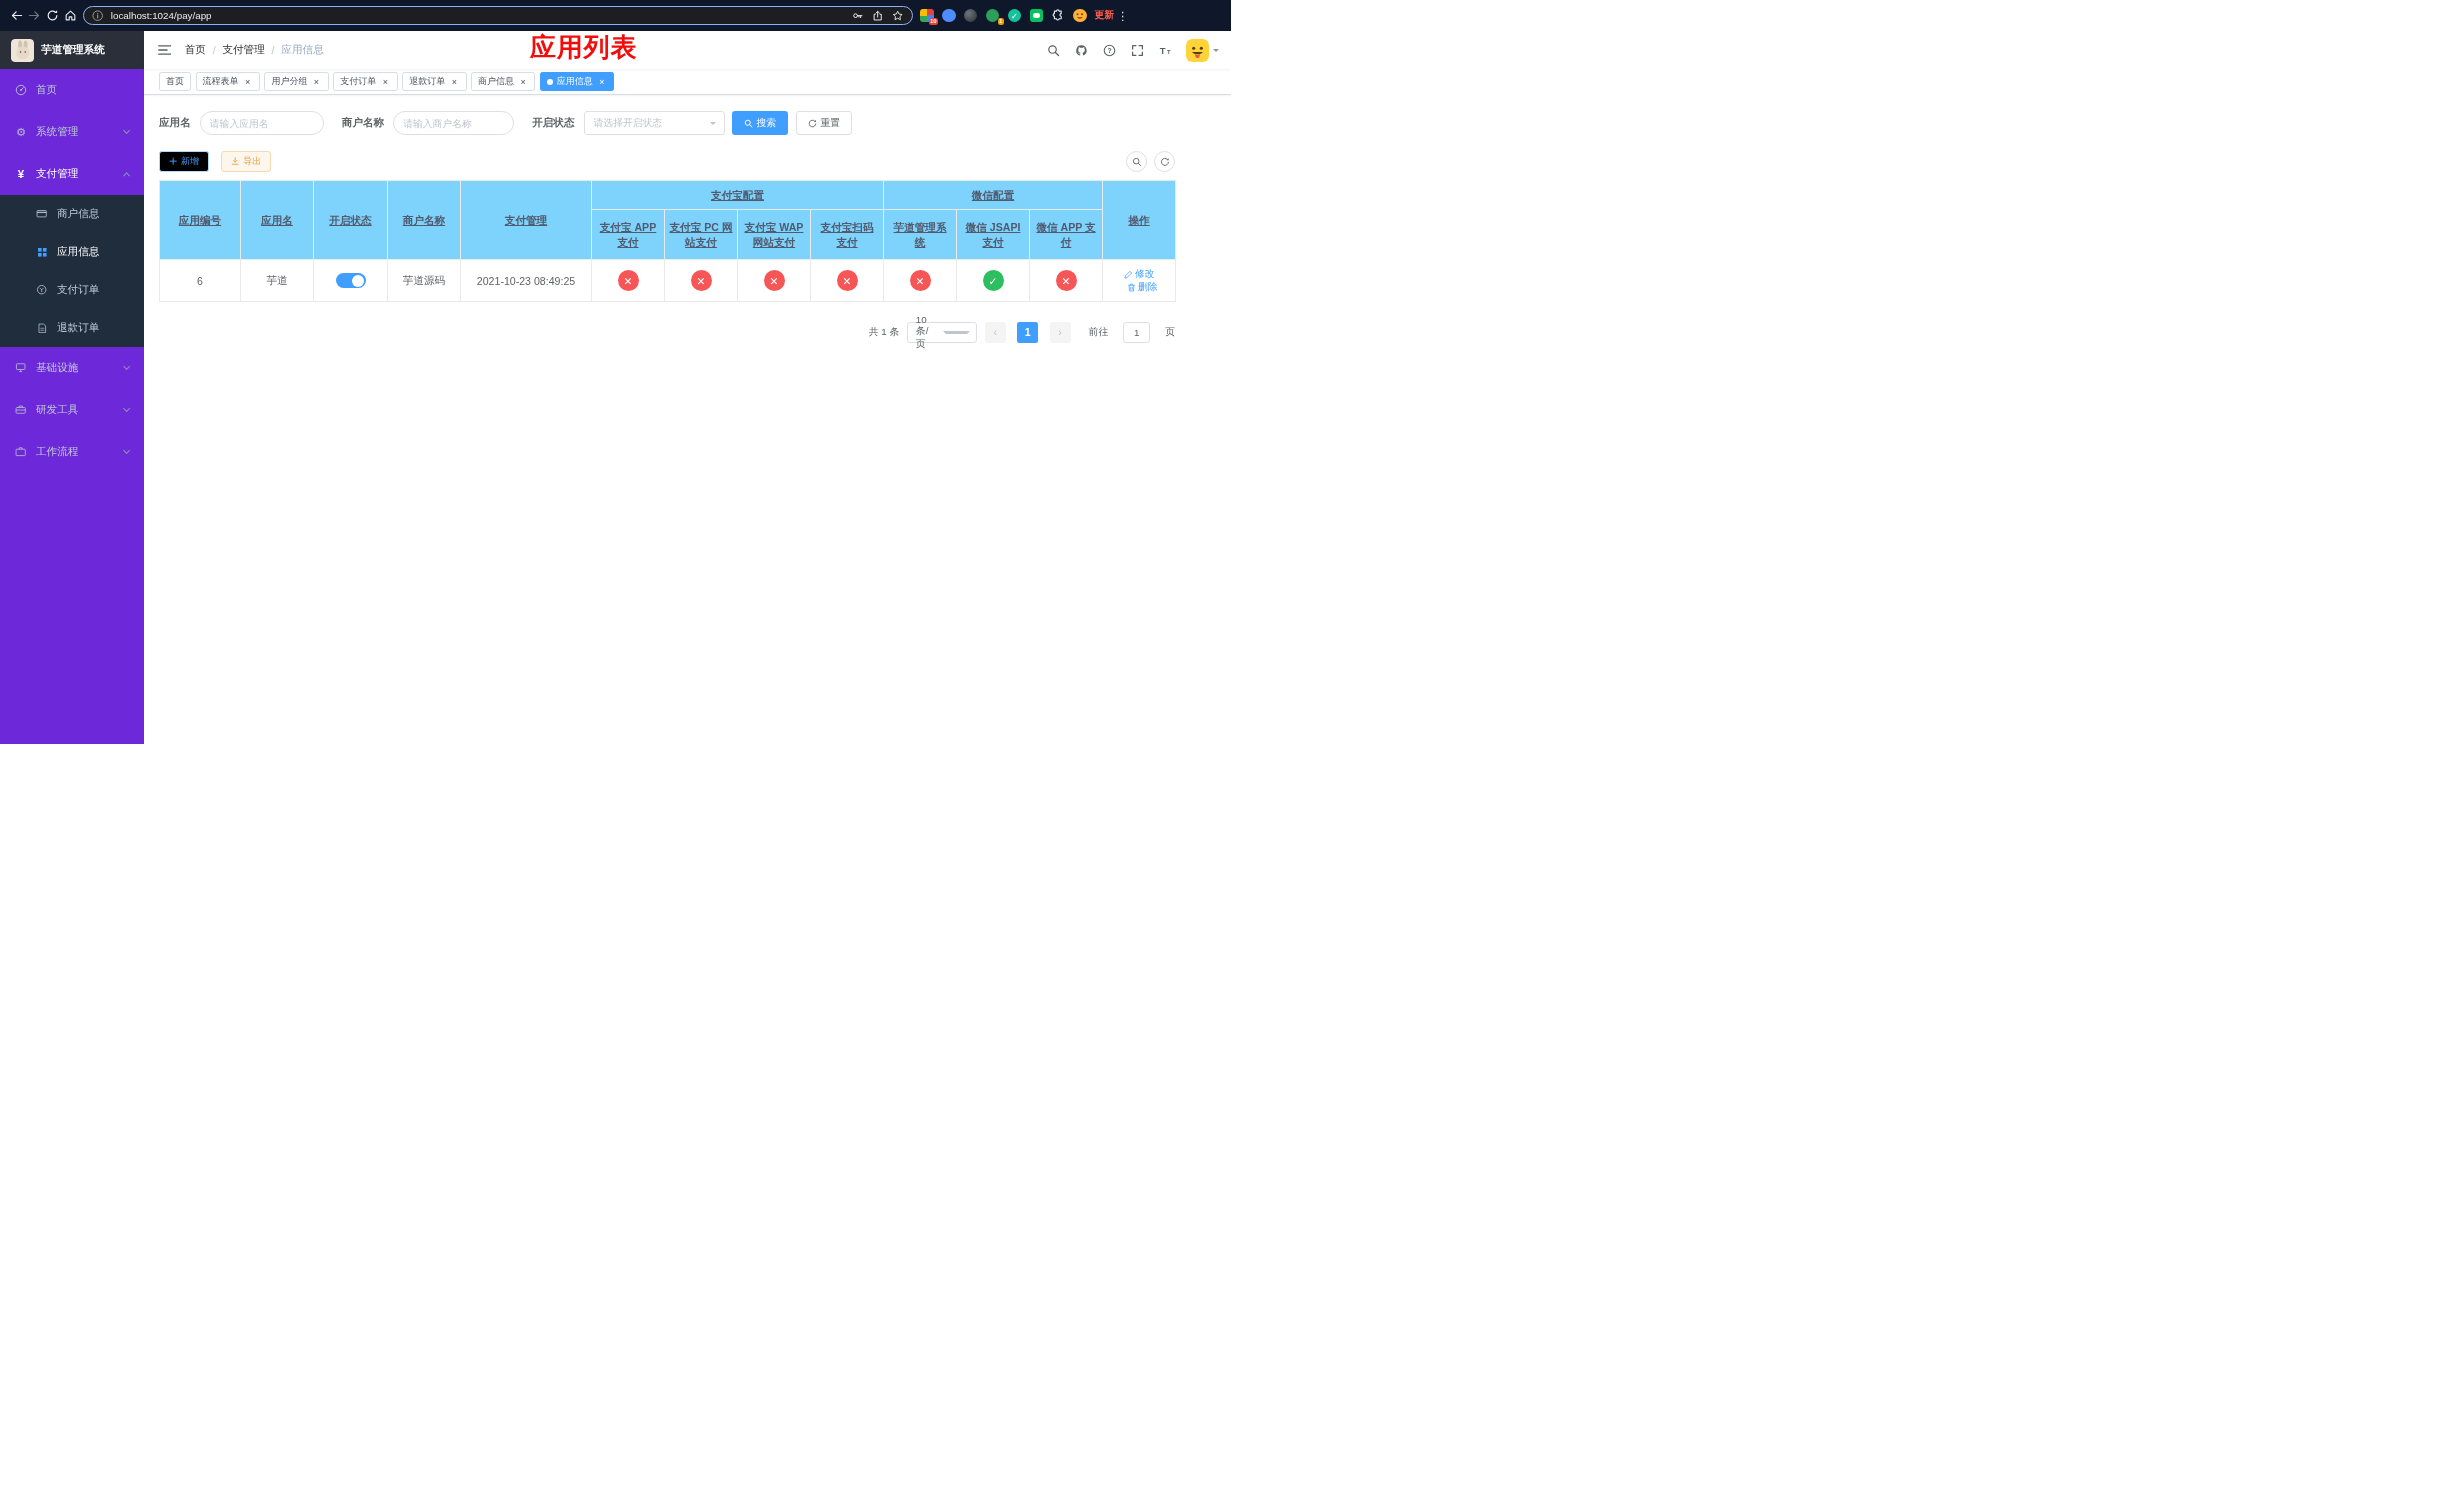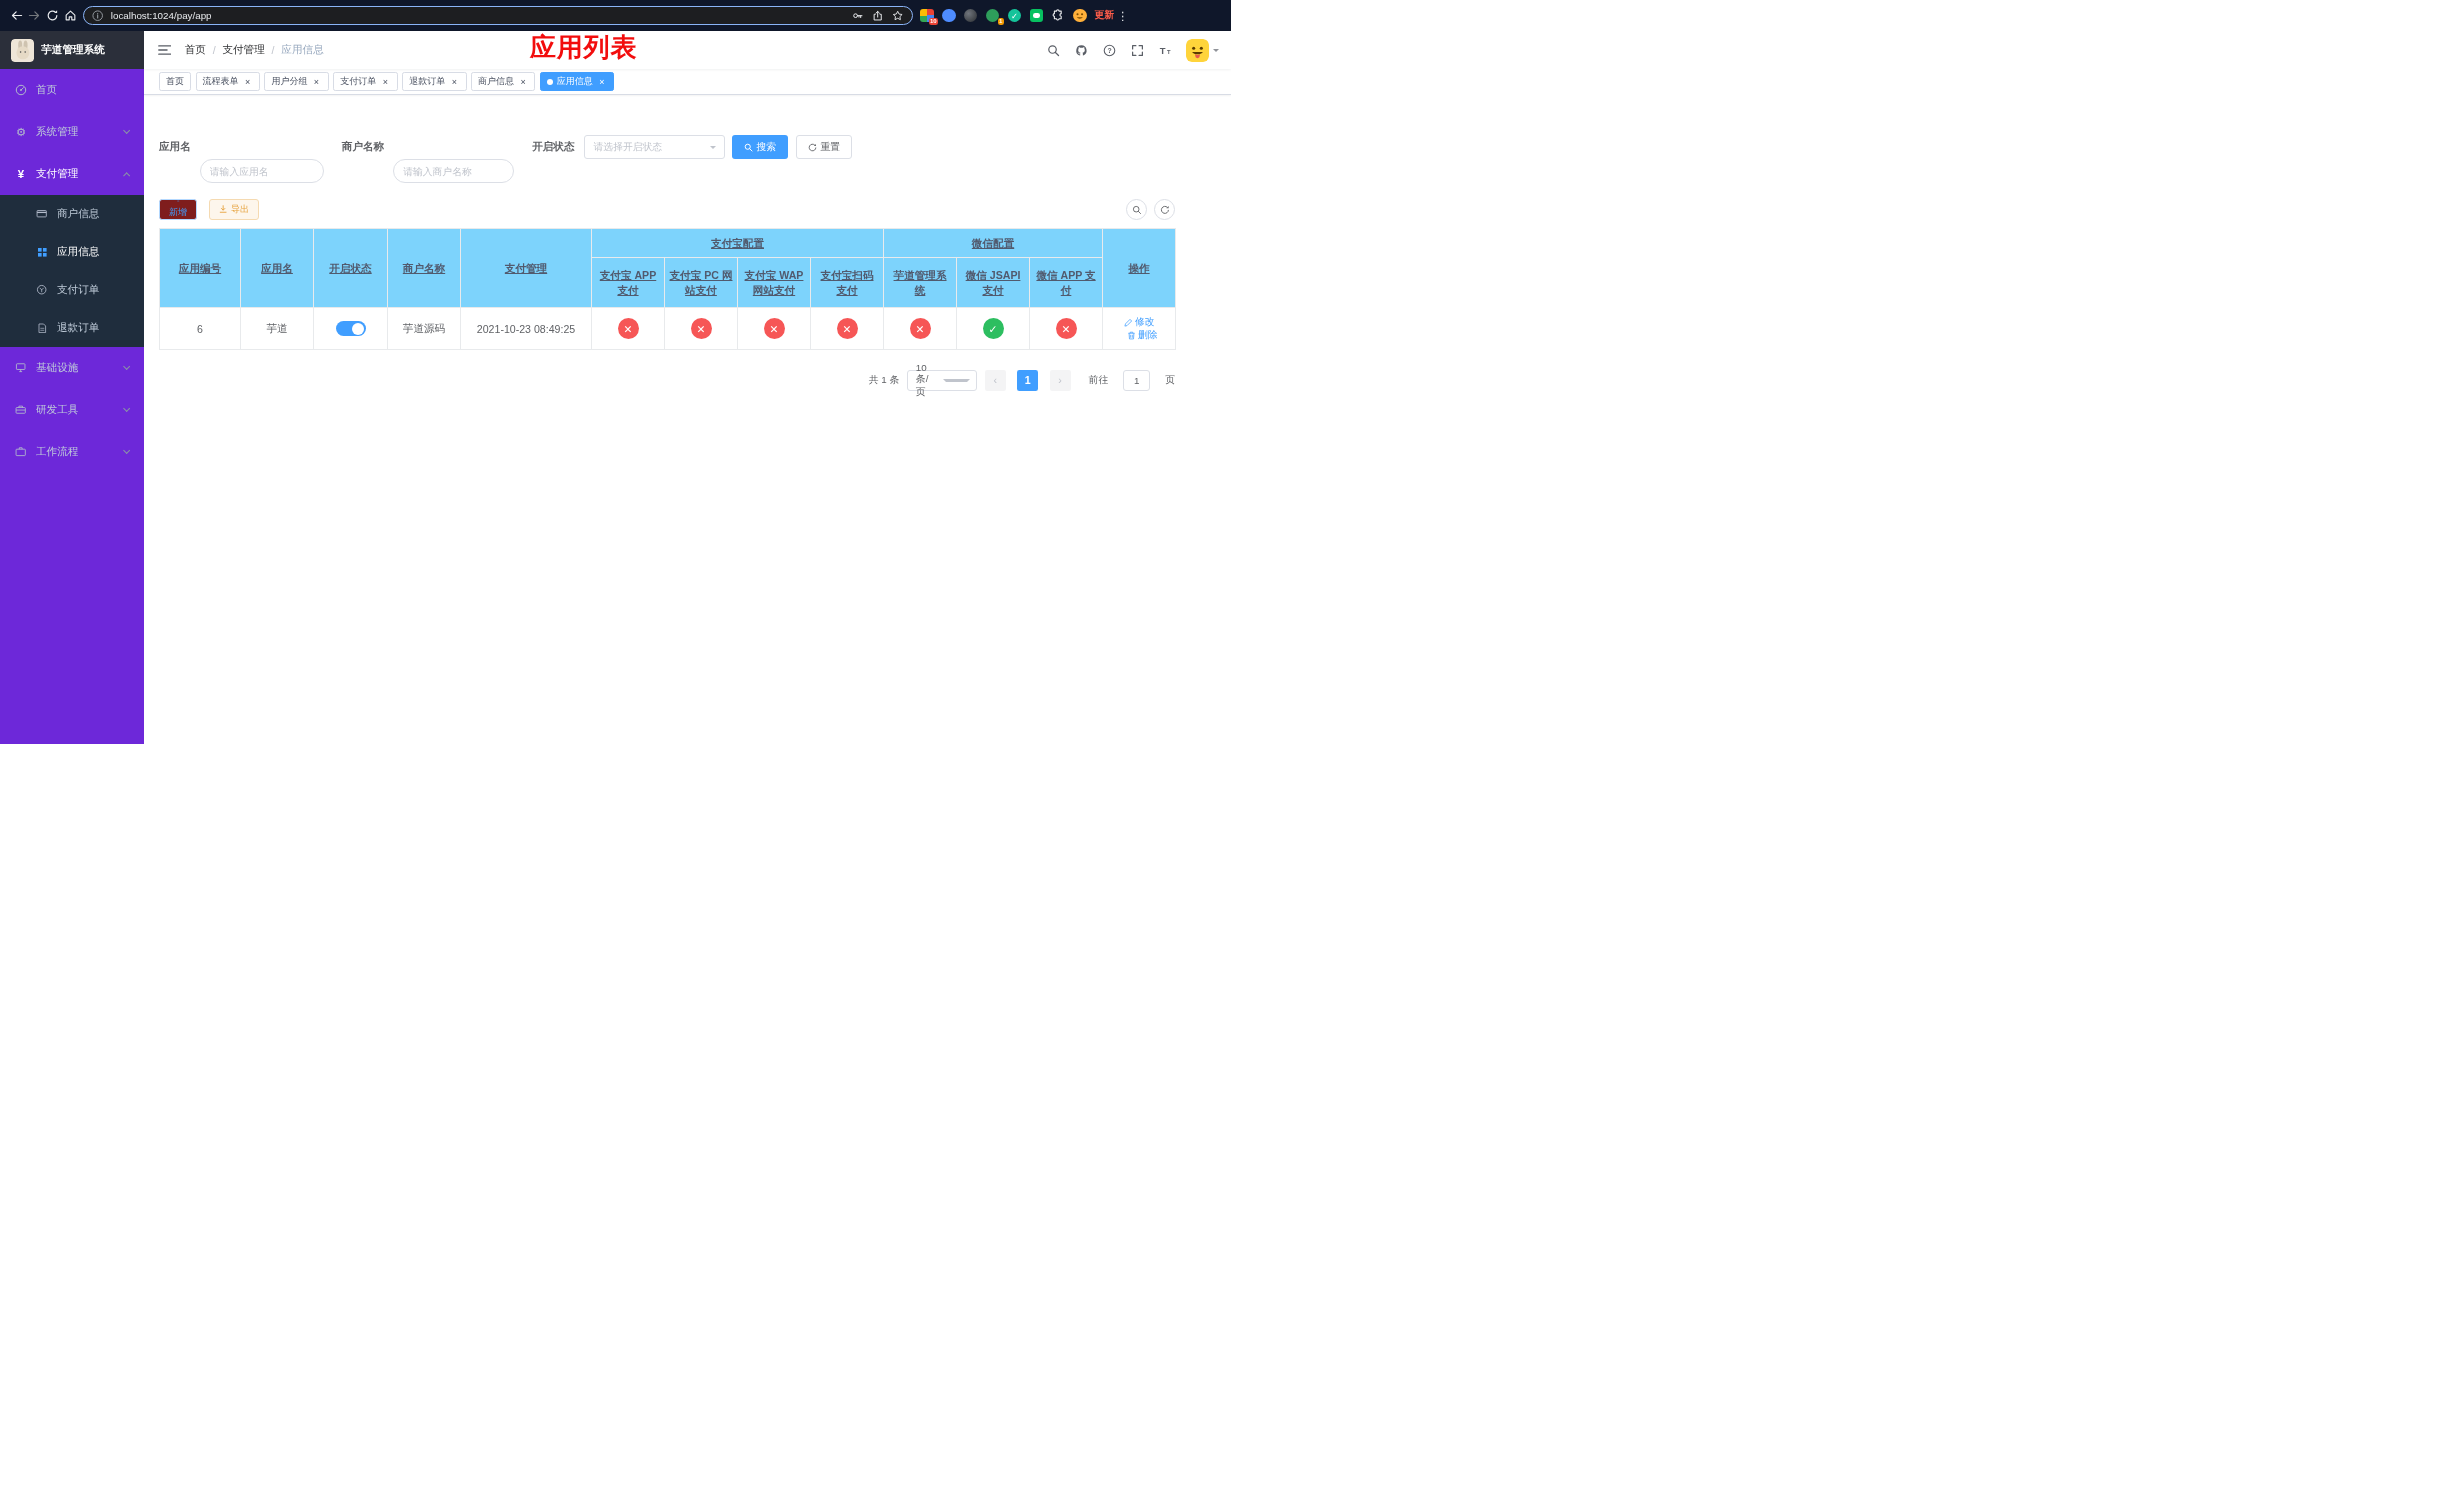--- a/index.html
+++ b/index.html
@@ -72,33 +72,33 @@
   .tag.active { background:#409eff; border-color:#409eff; color:#fff; }
   .tag.active .x { color:#fff; }
   .tag .dot { width:6px; height:6px; border-radius:50%; background:#fff; }
 
   
   .content { flex:1; background:#fff; padding:16px 0 0 15px; overflow:hidden; }
   .card { width:1016px; }
 
   .filter-row { display:flex; align-items:center; margin-bottom:16px; font-size:10.6px; }
   .f-label { font-weight:700; color:#606266; margin-right:9px; white-space:nowrap; }
-  .f-input { height:24px; border:0.8px solid #dcdfe6; border-radius:12px; padding:0 9px; font-size:9.8px; color:#606266; outline:none; font-family:inherit;margin-top:48px; }
+  .f-input { height:24px; border:0.8px solid #dcdfe6; border-radius:12px; padding:0 9px; font-size:9.8px; color:#606266; outline:none; font-family:inherit; }
   .f-input::placeholder { color:#c0c4cc; }
   .gap24 { width:18px; flex:none; }
   .select { height:24px; border:0.8px solid #dcdfe6; border-radius:3px; display:flex; align-items:center; padding:0 7.6px 0 9px; cursor:pointer; background:#fff; }
   .select .ph { color:#c0c4cc; font-size:9.8px; flex:1; }
   .sel-caret { width:0; height:0; border:3px solid transparent; border-top-color:#c0c4cc; margin-top:3px; margin-left:6px; }
   .btn { height:24px; border-radius:3px; border:0.8px solid transparent; display:inline-flex; align-items:center; justify-content:center; gap:3.8px; font-size:9.8px; cursor:pointer; padding:0 10.6px; font-family:inherit; }
   .btn-primary { background:#409eff; color:#fff; margin-left:7.6px; }
   .btn-default { background:#fff; border-color:#dcdfe6; color:#606266; margin-left:8.3px; }
 
   .action-row { display:flex; align-items:center; margin-bottom:8.3px; }
   .btn-mini { height:21px; font-size:9px; padding:0 9px; }
-  .btn-plain-primary { background:#7f1d1d; border-color:#b3d8ff; color:#409eff;flex-direction:column; }
+  .btn-plain-primary { background:#000000; border-color:#b3d8ff; color:#409eff; }
   .btn-plain-warning { background:#fdf6ec; border-color:#f5dab1; color:#e6a23c; margin-left:12px; }
   .round-ic { width:21px; height:21px; border:0.8px solid #dcdfe6; border-radius:50%; display:flex; align-items:center; justify-content:center; cursor:pointer; background:#fff; color:#606266; }
   .round-ic + .round-ic { margin-left:6.8px; }
   .push-right { margin-left:auto; }
 
   
   table.grid { border-collapse:collapse; table-layout:fixed; width:1016px; font-size:10.6px; }
   .grid th, .grid td { border:0.8px solid #e8eaec; text-align:center; vertical-align:middle; padding:3px 4.5px; }
   .grid th { background:#7dd3fc; color:#515a6e; font-weight:700; line-height:15px;text-decoration:underline; }
   .grid th.group { height:29px; }

